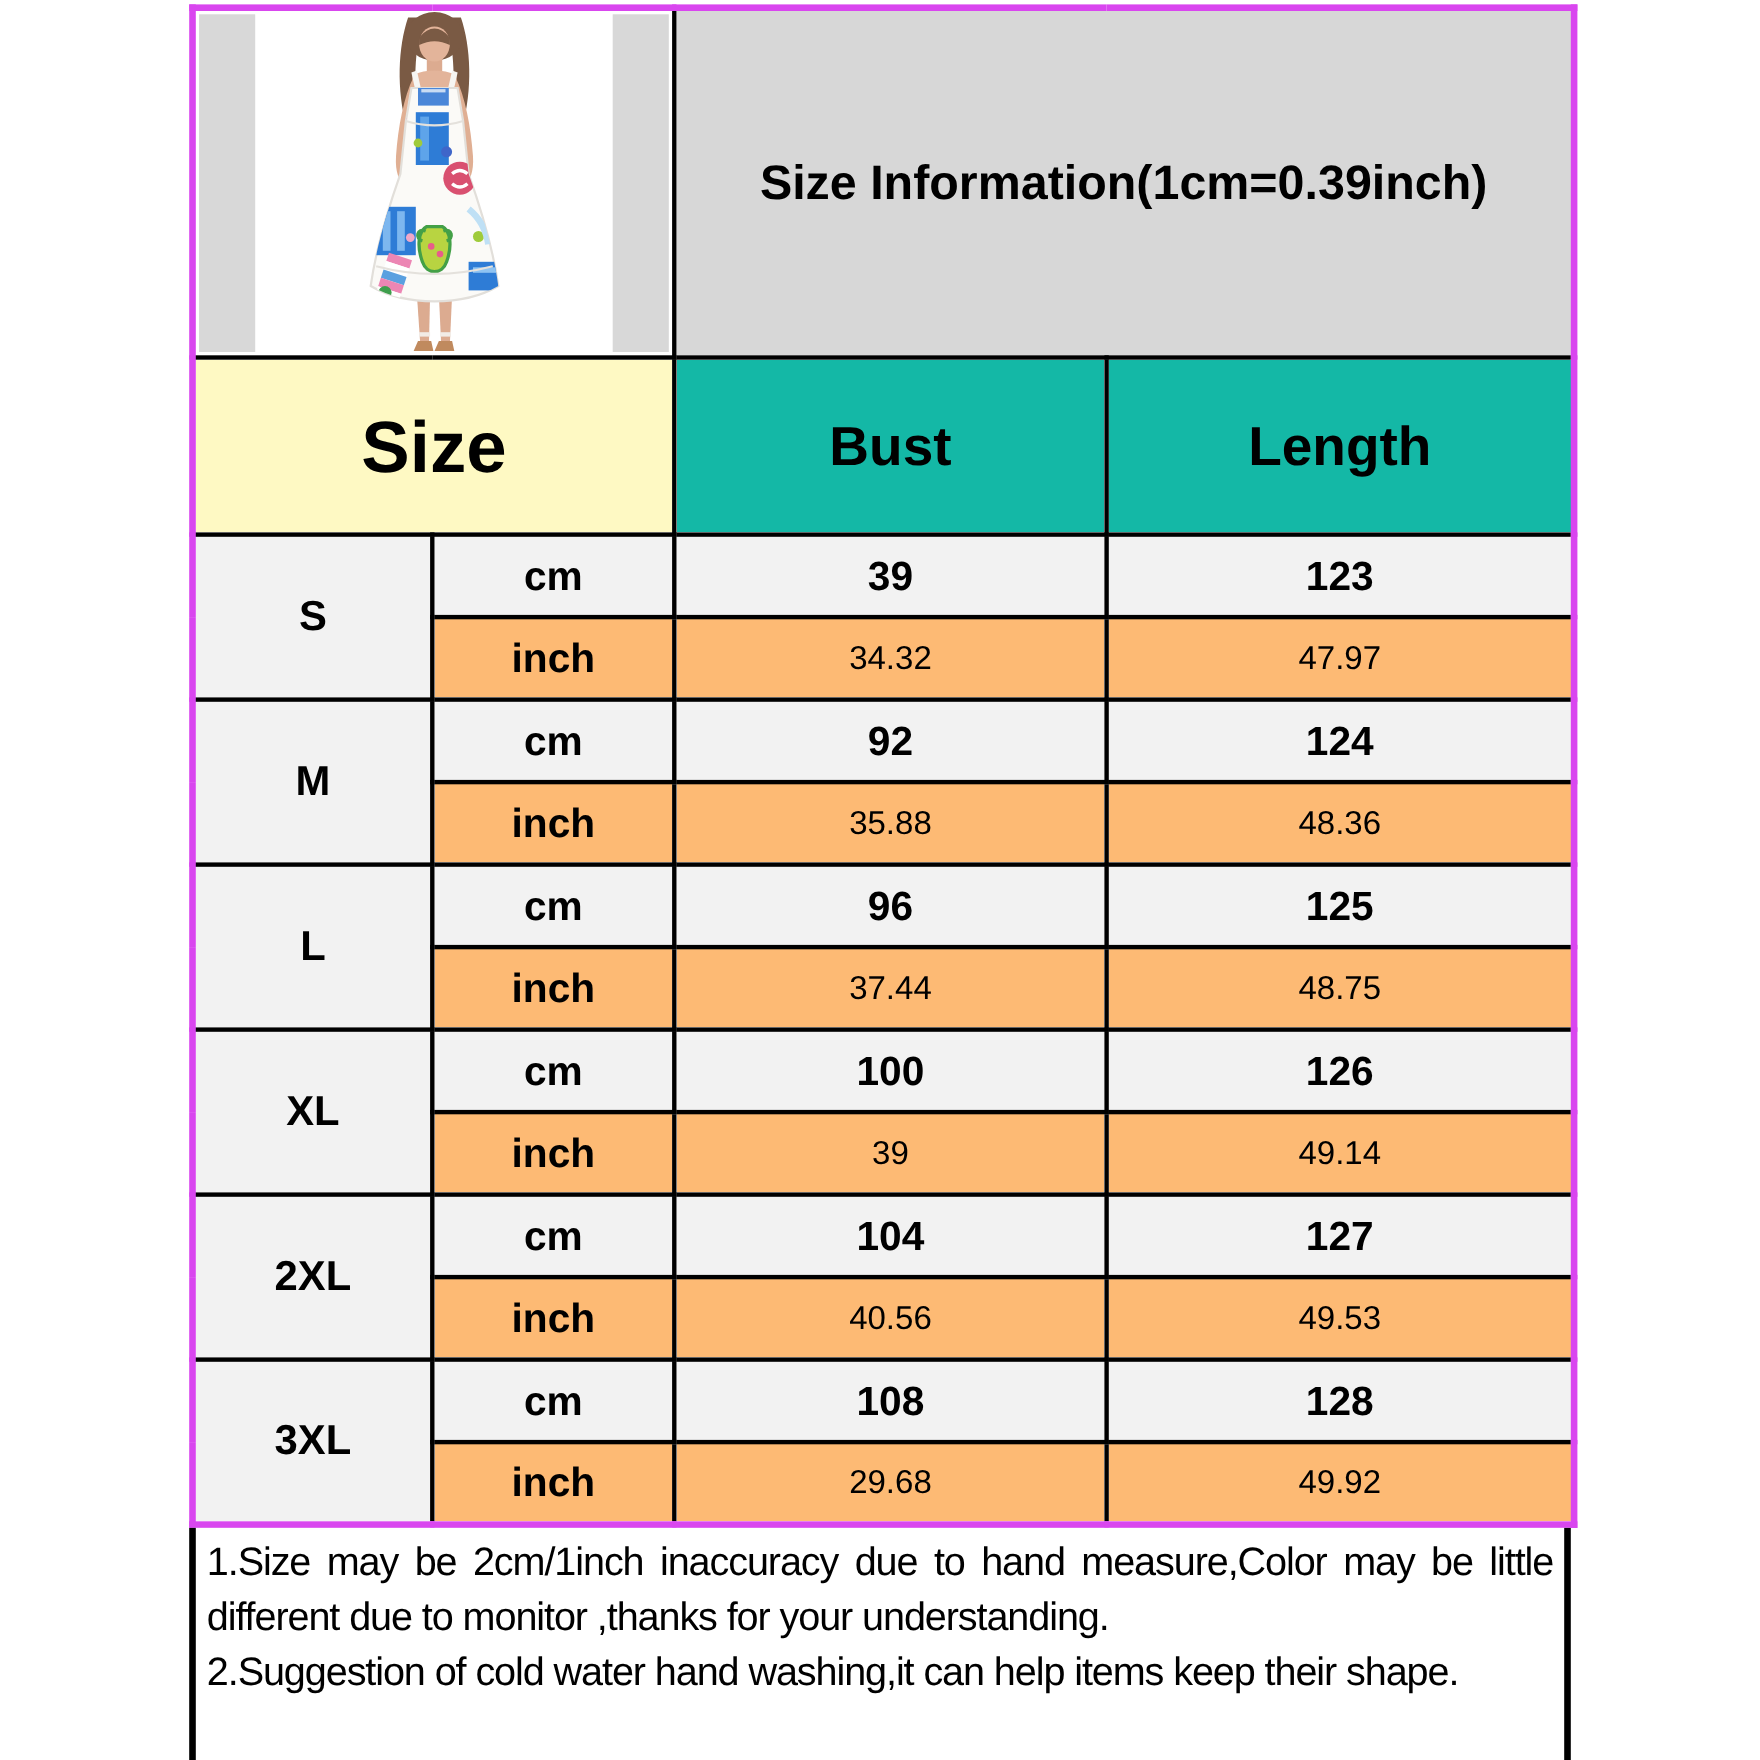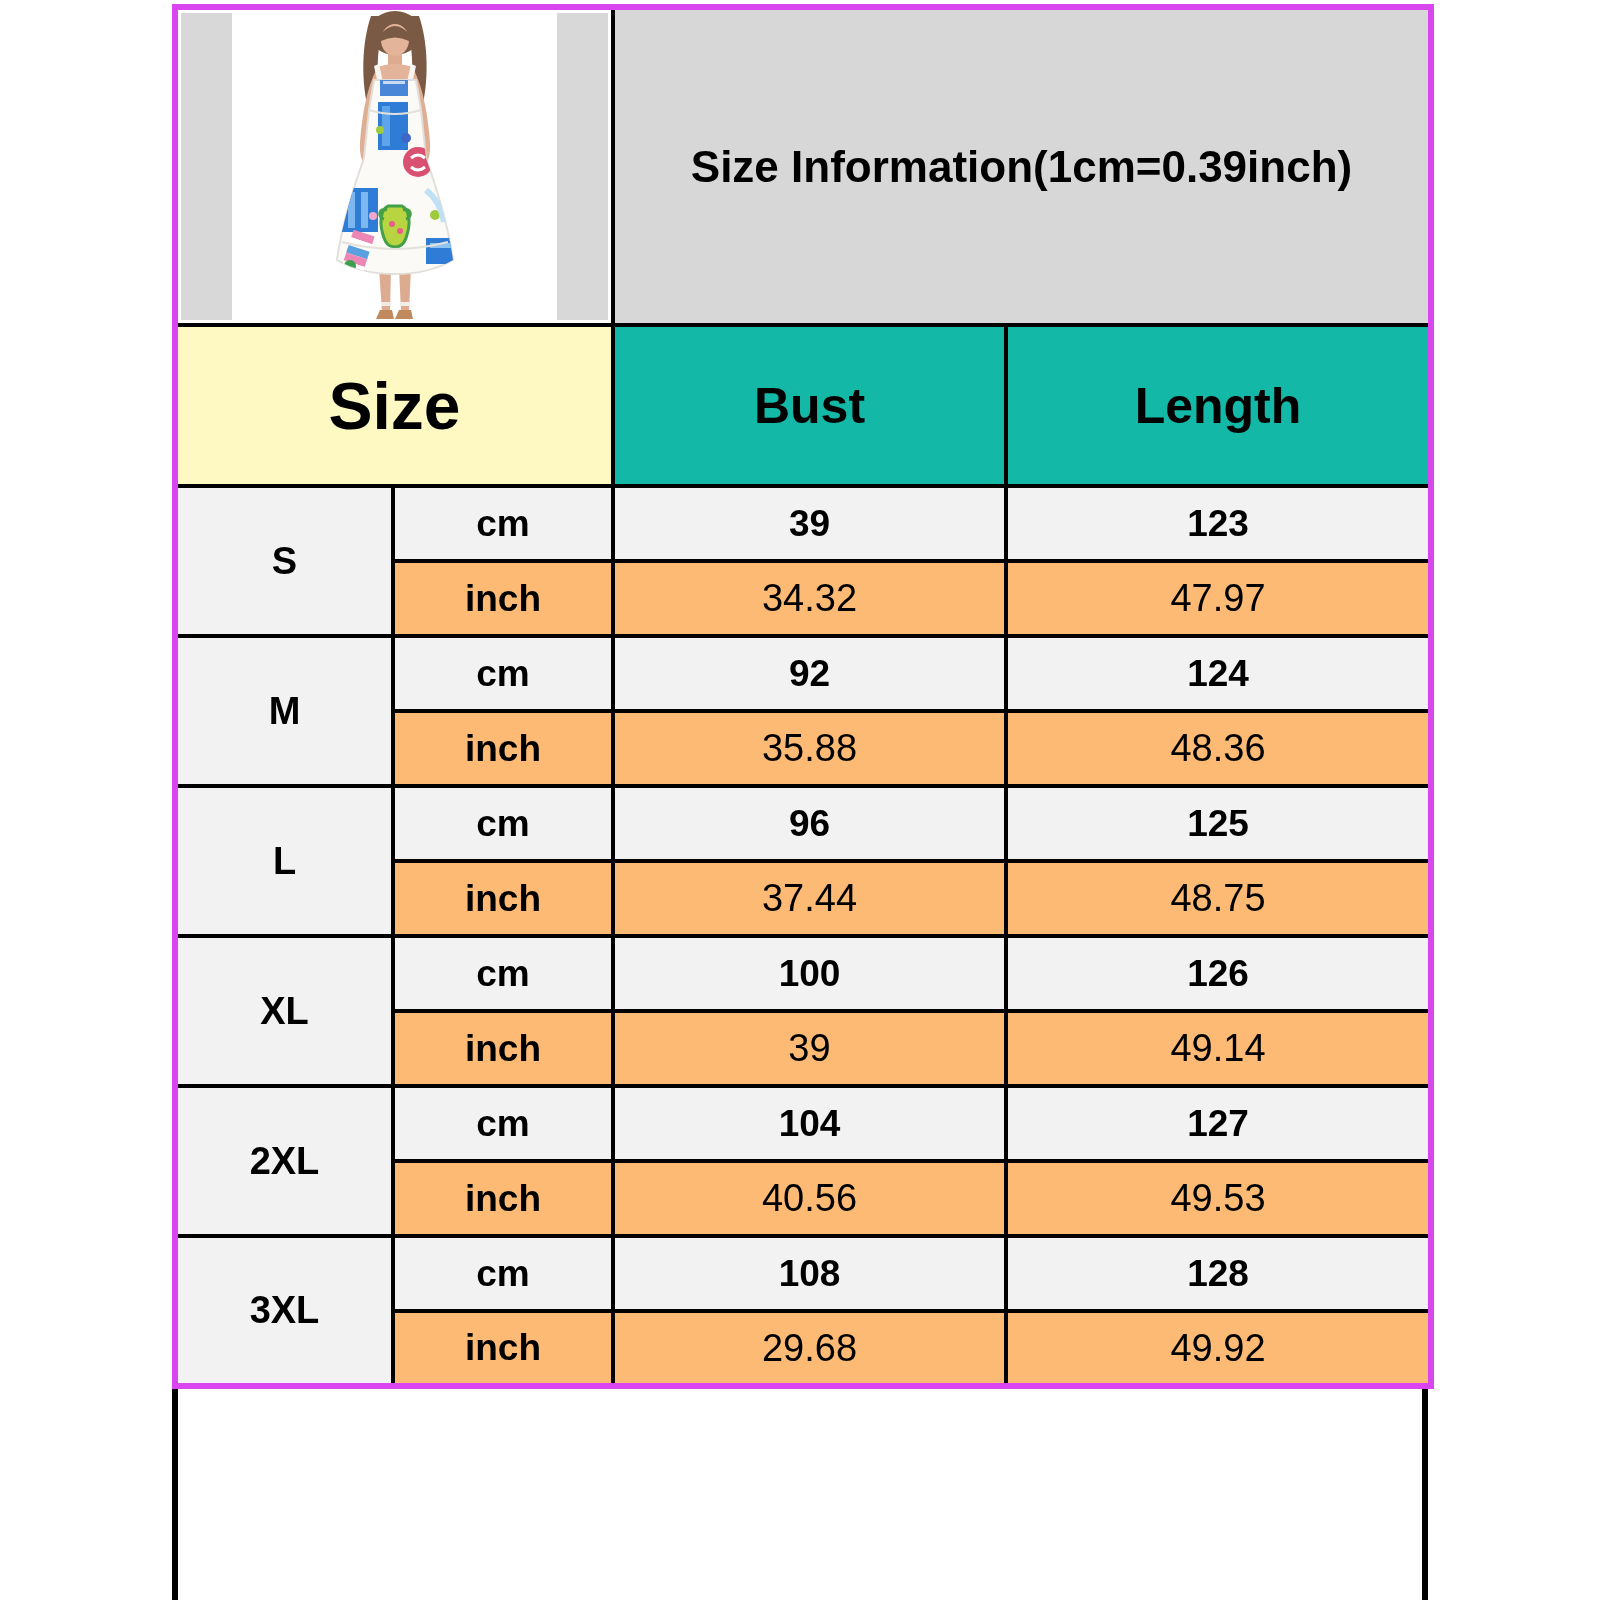--- a/index.html
+++ b/index.html
@@ -31,21 +31,21 @@
   .model-wrap{position:absolute;left:50%;bottom:1px;transform:translateX(-50%);line-height:0;}
 
   .cell-title{background:#d7d7d7;font-weight:bold;font-size:44px;letter-spacing:0px;}
   .cell-sizehead{background:#fef9c3;font-weight:bold;font-size:66px;}
   .cell-colhead{background:#14b8a6;font-weight:bold;font-size:50px;}
   .cell-sizelabel{background:#c8c6c5;font-weight:bold;font-size:38px;}
   .row-cm td{background:#f2f2f2;}
   .row-inch td{background:#fdba74;}
   .cell-unit{font-weight:bold;font-size:37px;}
   .row-cm .cell-val{font-weight:bold;font-size:37px;}
-  .row-inch .cell-val{font-weight:normal;font-size:38px;}
+  .row-inch .cell-val{font-weight:normal;font-size:30px;}
 
   .attention-box{
     box-sizing:border-box;width:1256px;height:213px;
     border-left:6px solid #000;border-right:6px solid #000;
     padding:6px 10px 0 10px;background:#fff;
     font-size:36px;line-height:50px;letter-spacing:-1px;
   }
   .attention-box .att-head{text-align:left;}
   .attention-box .att-p{text-align:justify;}
 </style>
@@ -212,14 +212,16 @@
     </tr>
     <tr class="r-data row-inch">
       <td class="cell-unit">inch</td>
       <td class="cell-val">29.68</td>
       <td class="cell-val">49.92</td>
     </tr>
   </tbody>
     </table>
 
   <div class="attention-box">
+    <div class="att-p">1.Size may be 2cm/1inch inaccuracy due to hand measure,Color may be little different due to monitor ,thanks for your understanding.</div>
+    <div class="att-p">2.Suggestion of cold water hand washing,it can help items keep their shape.</div>
   </div>
 </div>
 
 </body></html>

